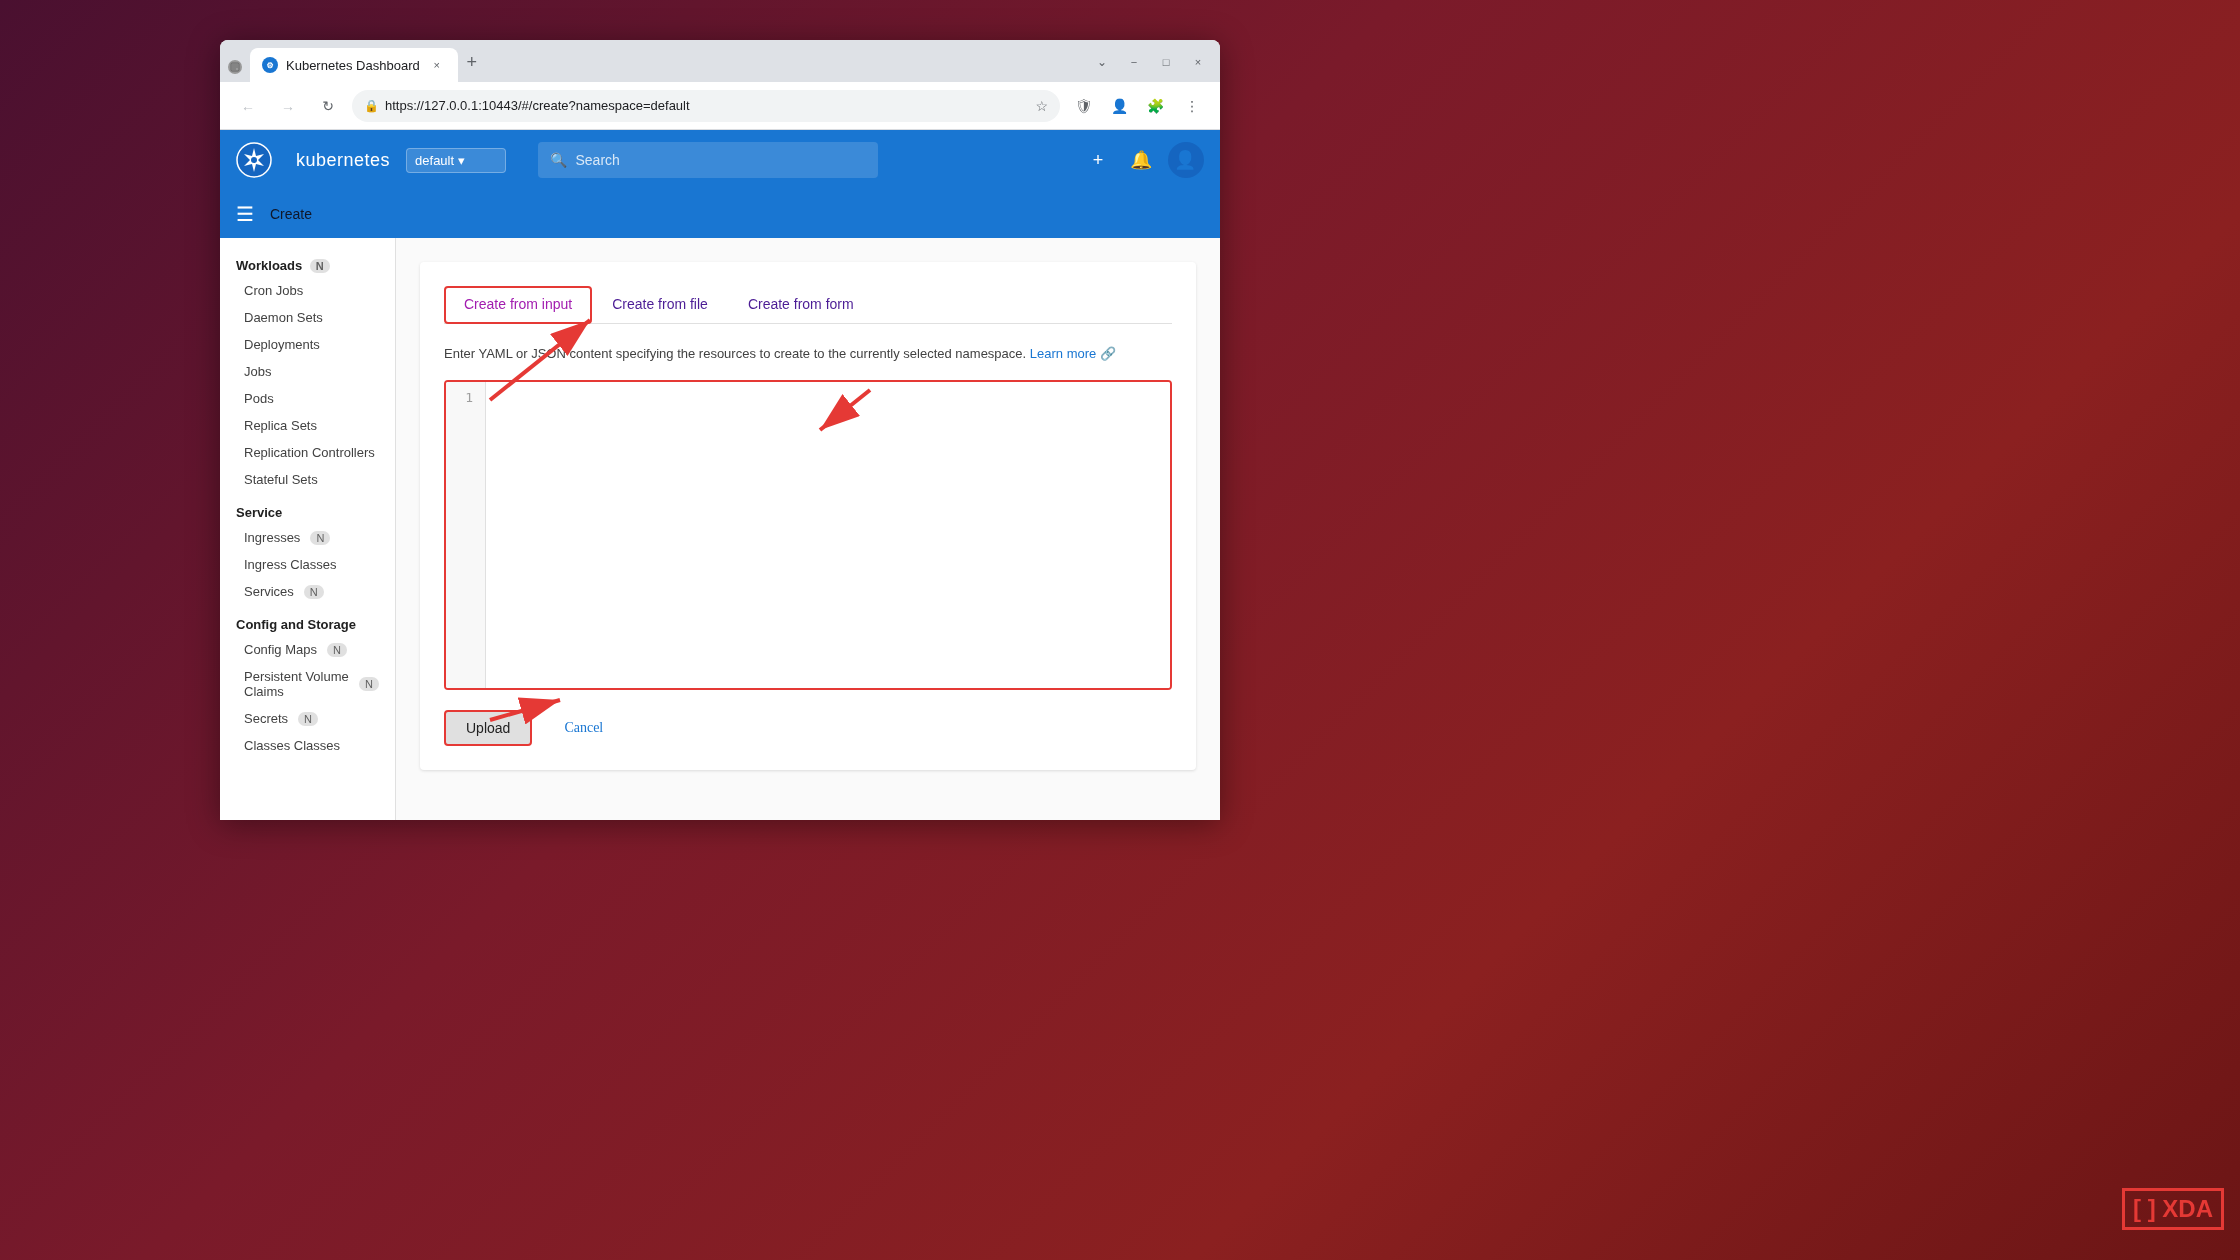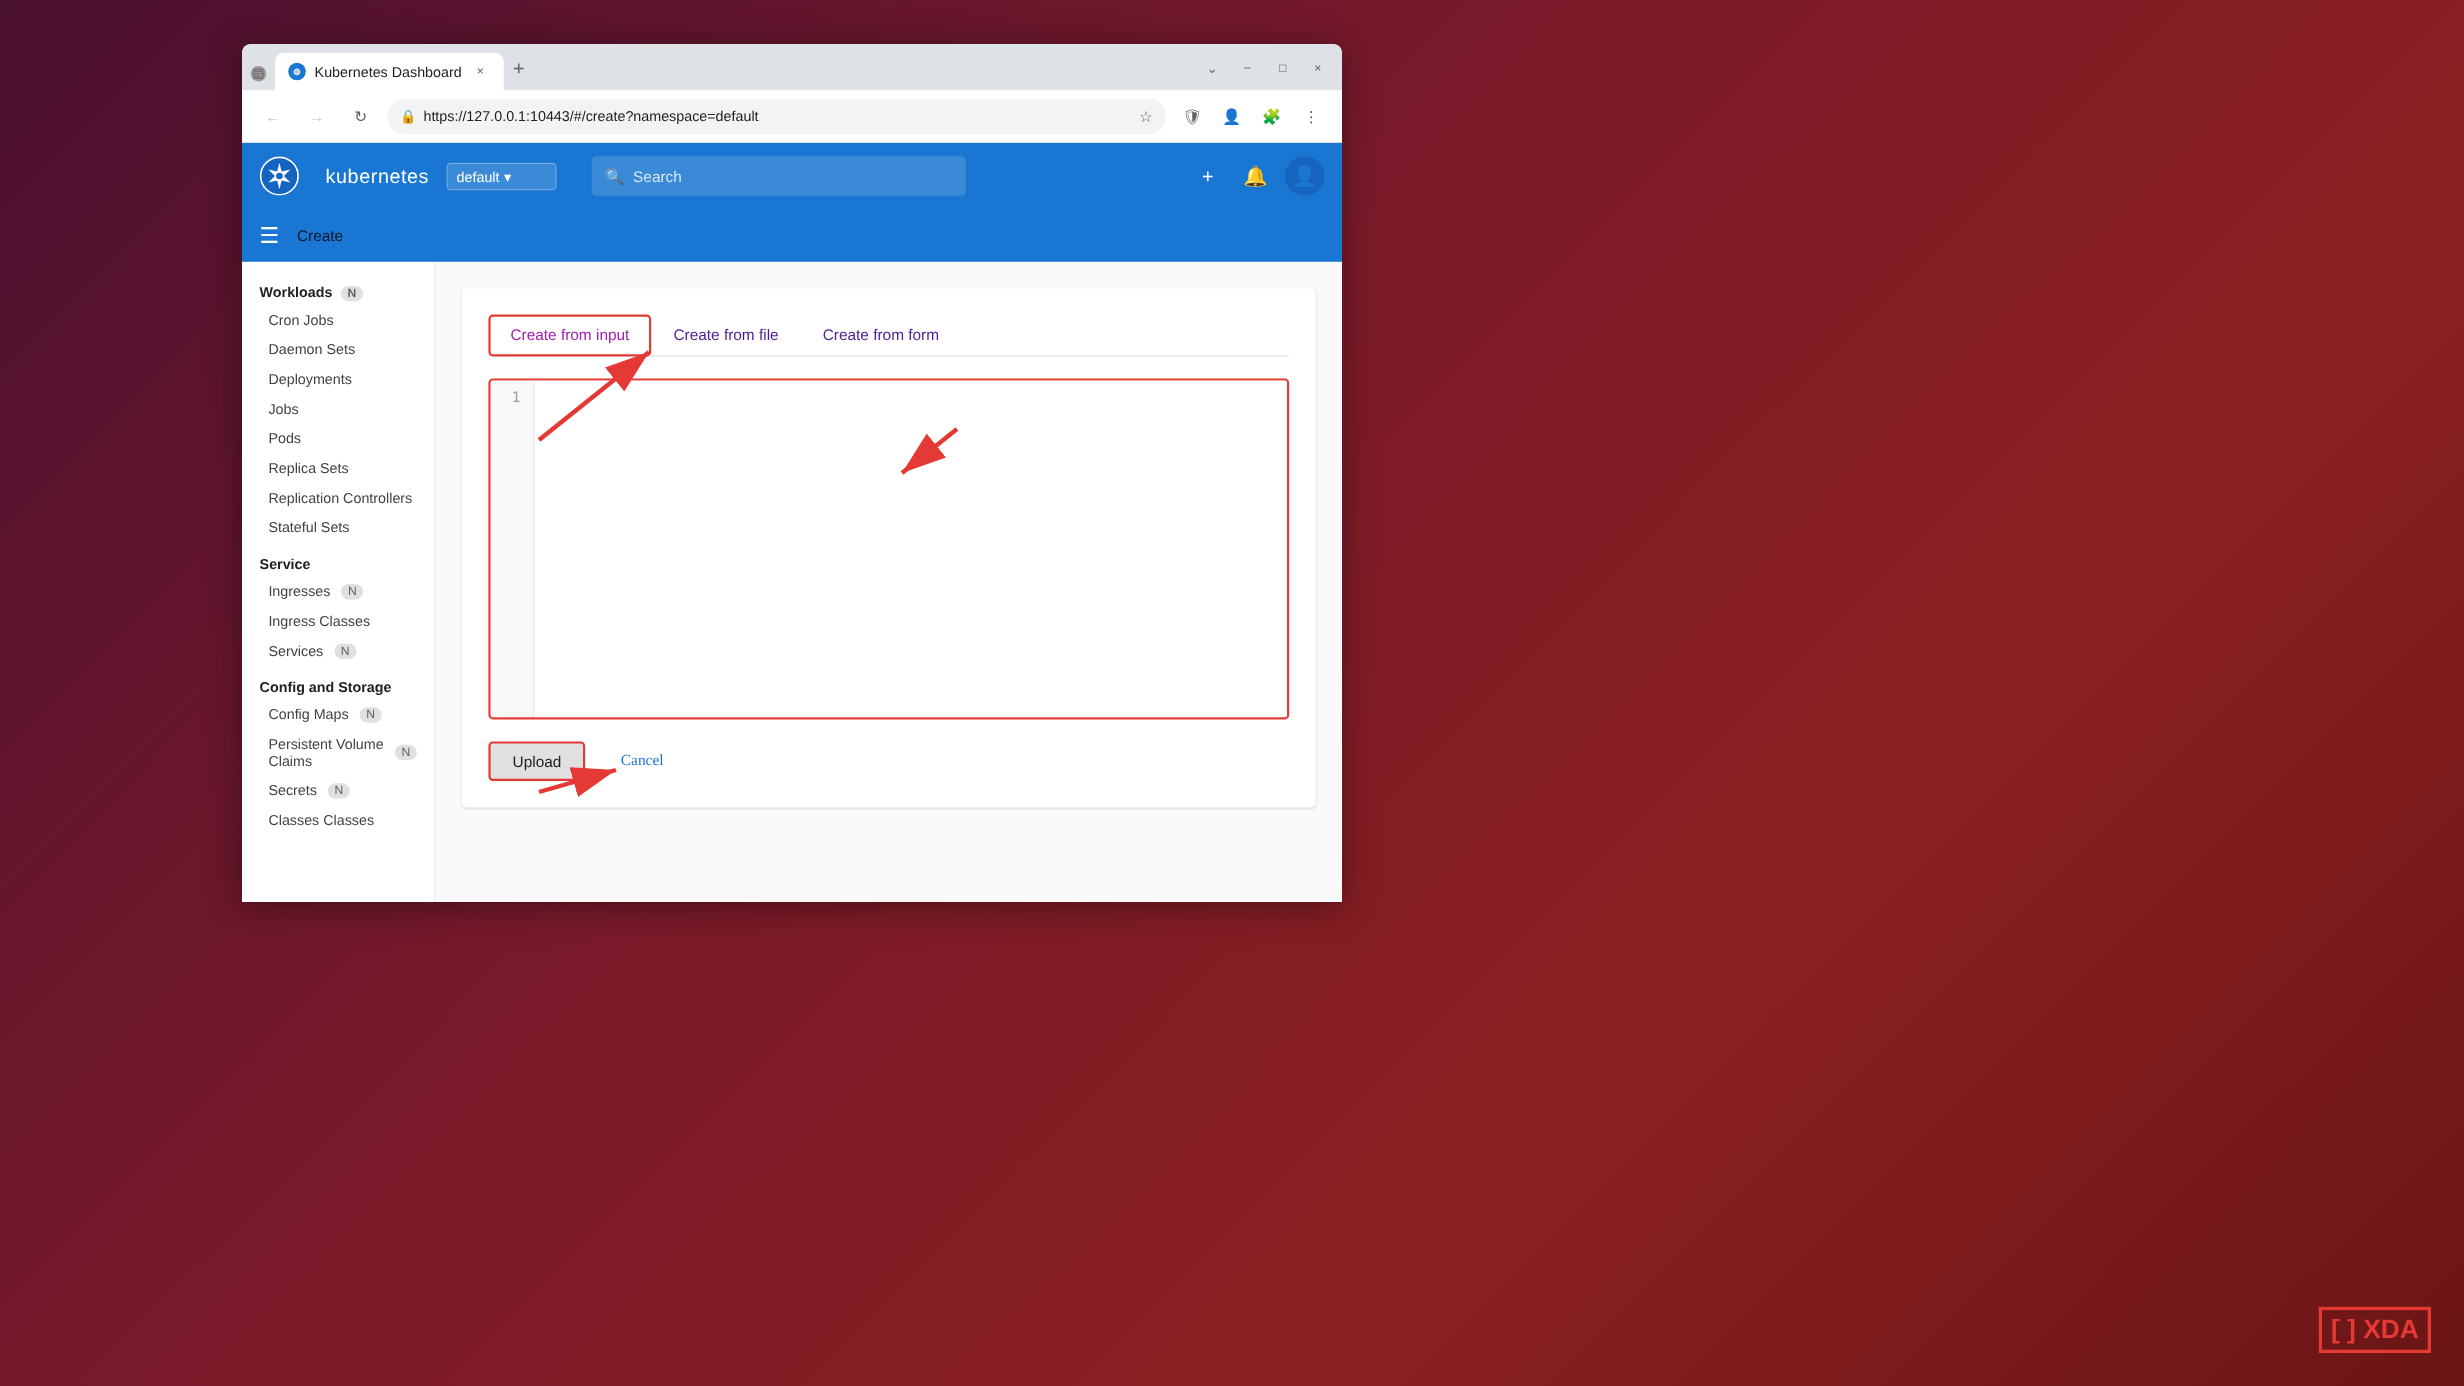--- a/index.html
+++ b/index.html
@@ -451,21 +451,21 @@
       font-size: 14px;
       color: #1976d2;
       cursor: pointer;
       font-family: Liberation Serif, serif;
     }
 
     
     .xda-watermark {
       position: absolute;
       bottom: 30px;
-      right: 30px;
+      right: 16px;
       color: #e53935;
       font-size: 24px;
       font-weight: bold;
       border: 3px solid #e53935;
       padding: 4px 8px;
     }
 
     
     .sidebar::-webkit-scrollbar { width: 4px; }
     .sidebar::-webkit-scrollbar-thumb { background: #bdbdbd; border-radius: 2px; }
@@ -619,20 +619,27 @@
               <span>Create from input</span>
             </div>
             <div class="create-tab">
               <span>Create from file</span>
             </div>
             <div class="create-tab">
               <span>Create from form</span>
             </div>
           </div>
 
+          <p class="create-description">
+            <span>Enter YAML or JSON content specifying the resources to create to the currently selected namespace.</span>
+            <a class="learn-more">
+              <span>Learn more</span>
+              <span> 🔗</span>
+            </a>
+          </p>
 
           <div class="editor-wrapper">
             <div class="line-numbers">
               <div>1</div>
             </div>
             <textarea class="editor-area" style=""></textarea>
           </div>
 
           <div class="action-row">
             <button class="btn-upload">Upload</button>

